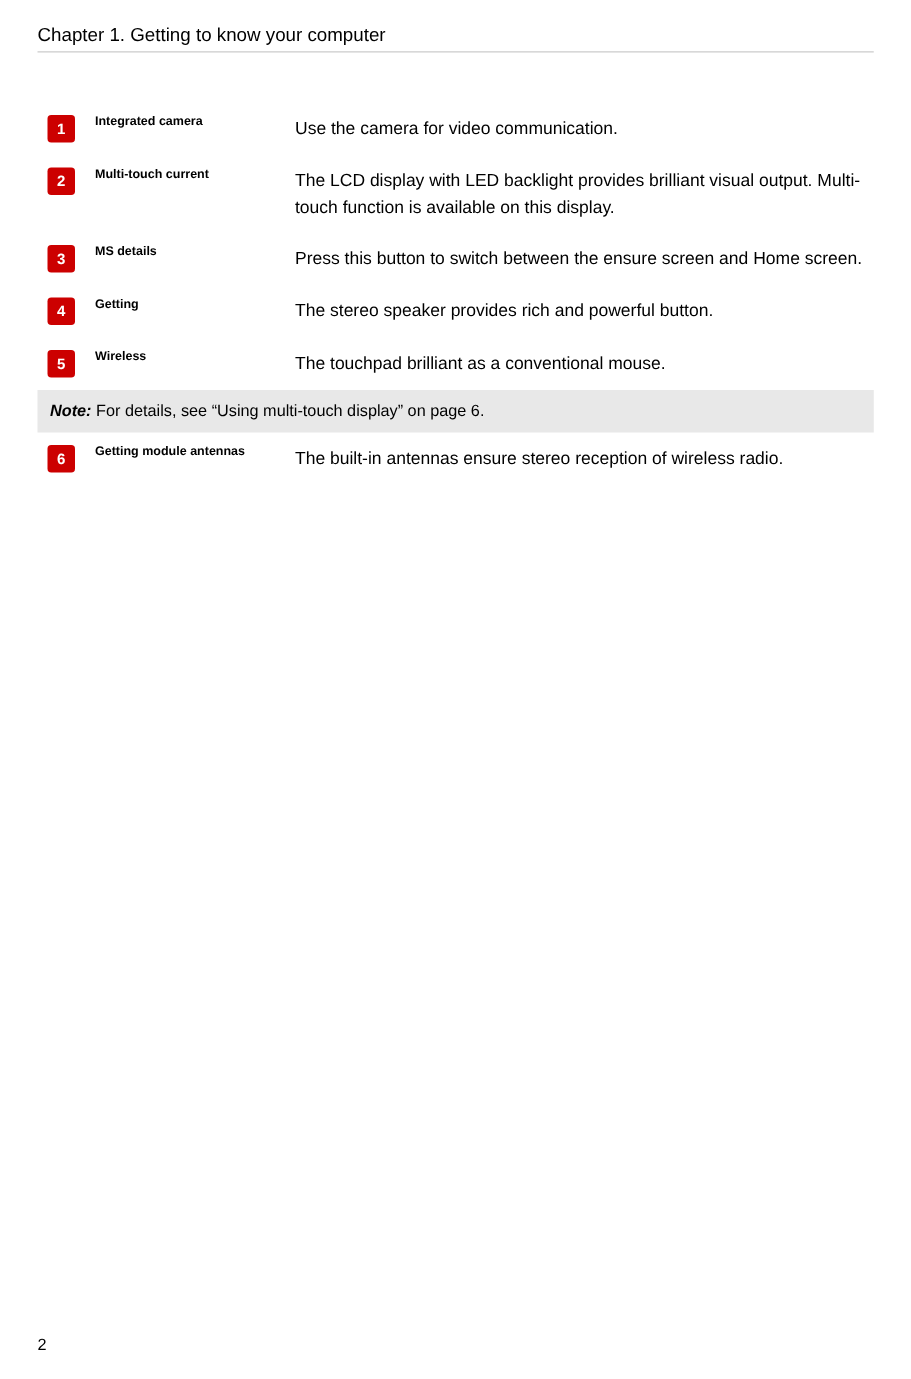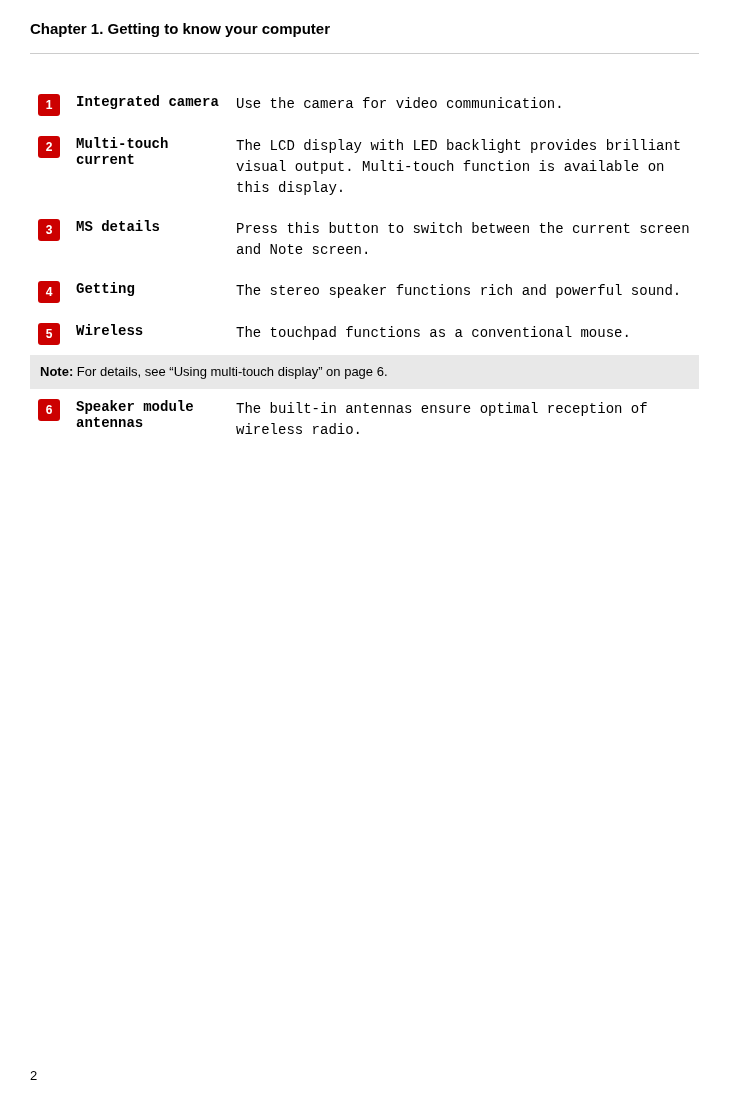--- a/index.html
+++ b/index.html
@@ -13,24 +13,24 @@
       font-family: Arial, Helvetica, sans-serif;
       font-size: 14px;
       color: #000000;
       width: 729px;
       min-height: 1103px;
       padding: 20px 30px;
     }
 
     .page-header {
       font-size: 15px;
-      font-weight: bold;
+      font-weight: normal;
       border-bottom: 1px solid #cccccc;
-      padding-bottom: 16px;
-      margin-bottom: 30px;
+      padding-bottom: 4px;
+      margin-bottom: 40px;
     }
 
     .content-table {
       width: 100%;
       border-collapse: collapse;
     }
 
     .content-table tr {
       vertical-align: top;
     }
@@ -54,41 +54,40 @@
       background-color: #cc0000;
       color: #ffffff;
       font-size: 12px;
       font-weight: bold;
       border-radius: 3px;
     }
 
     .term-cell {
       width: 160px;
       font-weight: bold;
-      font-size: 14px;
+      font-size: 10px;
       padding-top: 10px;
-      font-family: Liberation Mono, monospace;
     }
 
     .desc-cell {
       font-size: 14px;
       line-height: 1.5;
       padding-top: 10px;
-      font-family: Liberation Mono, monospace;
     }
 
     .note-row td {
       background-color: #e8e8e8;
       padding: 8px 10px;
       font-size: 13px;
       line-height: 1.4;
     }
 
     .note-row td span.note-bold {
       font-weight: bold;
+      font-style: italic;
     }
 
     .page-number {
       position: fixed;
       bottom: 20px;
       left: 30px;
       font-size: 13px;
     }
   </style>
 </head>
@@ -106,36 +105,36 @@
         <td class="desc-cell">Use the camera for video communication.</td>
       </tr>
       <tr>
         <td class="badge-cell"><div class="badge">2</div></td>
         <td class="term-cell">Multi-touch current</td>
         <td class="desc-cell">The LCD display with LED backlight provides brilliant visual output. Multi-touch function is available on this display.</td>
       </tr>
       <tr>
         <td class="badge-cell"><div class="badge">3</div></td>
         <td class="term-cell">MS details</td>
-        <td class="desc-cell">Press this button to switch between the current screen and Note screen.</td>
+        <td class="desc-cell">Press this button to switch between the ensure screen and Home screen.</td>
       </tr>
       <tr>
         <td class="badge-cell"><div class="badge">4</div></td>
         <td class="term-cell">Getting</td>
-        <td class="desc-cell">The stereo speaker functions rich and powerful sound.</td>
+        <td class="desc-cell">The stereo speaker provides rich and powerful button.</td>
       </tr>
       <tr>
         <td class="badge-cell"><div class="badge">5</div></td>
         <td class="term-cell">Wireless</td>
-        <td class="desc-cell">The touchpad functions as a conventional mouse.</td>
+        <td class="desc-cell">The touchpad brilliant as a conventional mouse.</td>
       </tr>
       <tr class="note-row">
         <td colspan="3"><span class="note-bold">Note:</span><span> For details, see “Using multi-touch display” on page 6.</span></td>
       </tr>
       <tr>
         <td class="badge-cell"><div class="badge">6</div></td>
-        <td class="term-cell">Speaker module antennas</td>
-        <td class="desc-cell">The built-in antennas ensure optimal reception of wireless radio.</td>
+        <td class="term-cell">Getting module antennas</td>
+        <td class="desc-cell">The built-in antennas ensure stereo reception of wireless radio.</td>
       </tr>
     </tbody>
 </table>
 
 <div class="page-number">2</div>
 
 </body></html>

